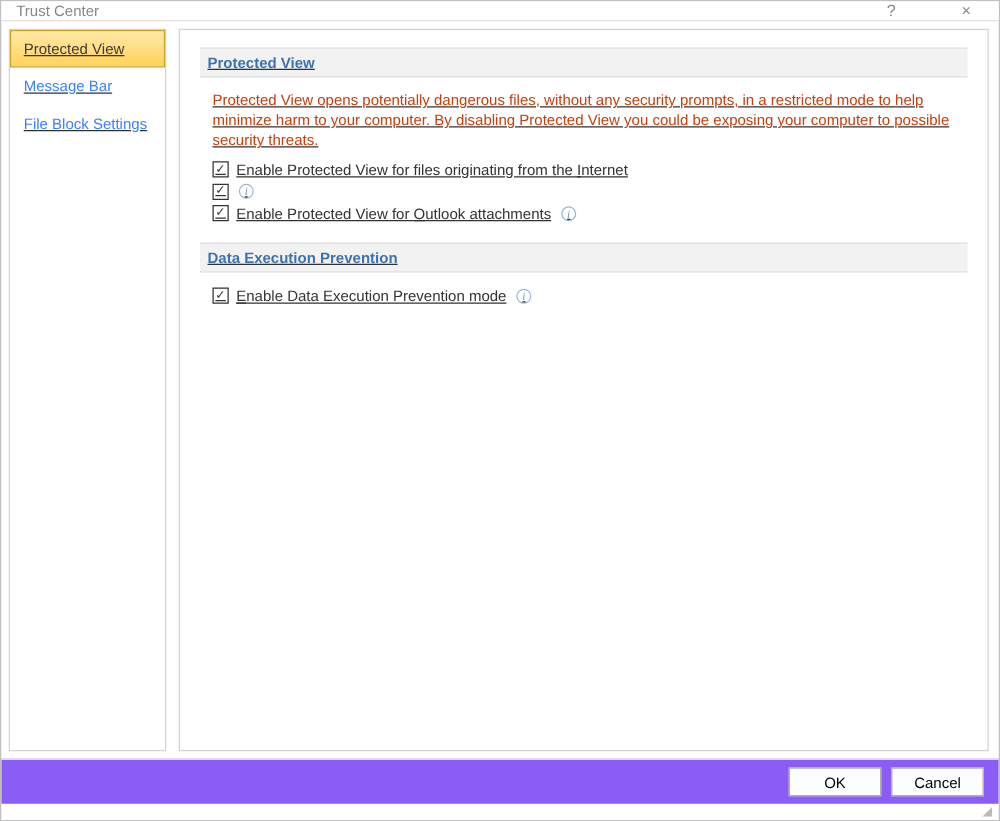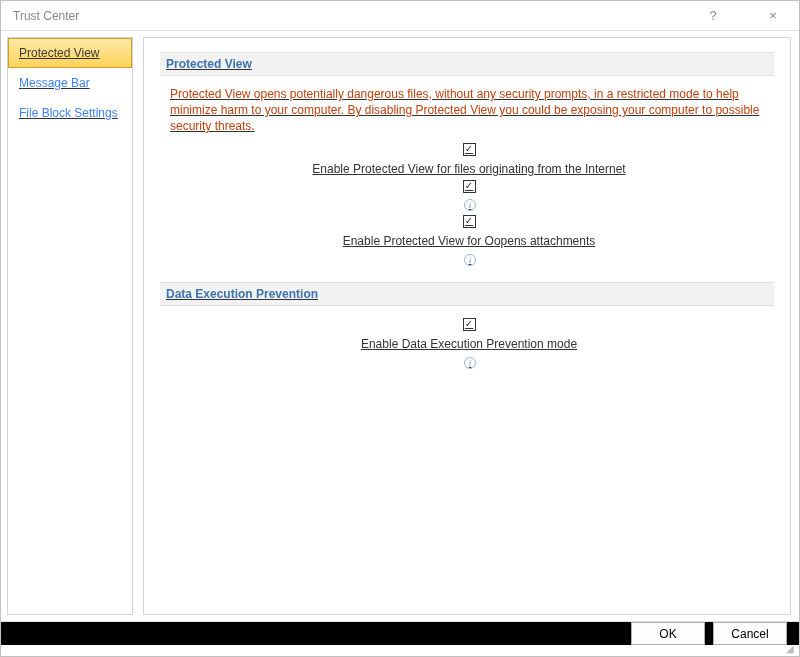--- a/index.html
+++ b/index.html
@@ -7,21 +7,21 @@
       font-family: "Segoe UI", Tahoma, sans-serif;
       font-size: 12px;
       background: #ffffff;
       color: #333;
       width: 800px;
       height: 657px;
       overflow: hidden;
       border: 1px solid #c0c0c0;
     }
     .titlebar {
-      height: 30px;
+      height: 16px;
       display: flex;
       align-items: center;
       padding: 0 6px 0 12px;
       border-bottom: 1px solid #e0e0e0;
       background: #ffffff;
       color: #888;
       gap: 20px;
     }
     .titlebar .title { flex: 1; font-size: 12px; }
     .titlebar .tbtn {
@@ -82,21 +82,20 @@
     .desc {
       margin-bottom: 6px;
       line-height: 1.35;
       color: #c2410c;
     }
     .chk-row {
       display: flex;
       align-items: center;
       gap: 6px;
       padding: 2px 0;
-      flex-direction: column;
     }
     .chk {
       width: 13px;
       height: 13px;
       border: 1px solid #333;
       display: inline-flex;
       align-items: center;
       justify-content: center;
       font-size: 10px;
       line-height: 1;
@@ -113,28 +112,28 @@
       font-size: 9px;
       display: inline-flex;
       align-items: center;
       justify-content: center;
       font-style: italic;
       font-family: Georgia, serif;
       margin-left: 2px;
     }
     .u { text-decoration: underline; }
     .footer {
-      height: 24px;
+      height: 36px;
       display: flex;
       align-items: center;
       justify-content: flex-end;
       gap: 8px;
       padding: 0 12px;
       border-top: 1px solid #e0e0e0;
-      background: #000000;
+      background: #8b5cf6;
     }
     .btn {
       min-width: 74px;
       height: 23px;
       border: 1px solid #adadad;
       background: #fdfdfd;
       cursor: pointer;
       font-size: 12px;
       font-family: inherit;
       padding: 0 14px;
@@ -179,21 +178,21 @@
       </div>
 
       <div class="chk-row">
         <span class="chk checked"></span>
         <span class="info-icon">i</span>
       </div>
 
       <div class="chk-row">
         <span class="chk checked"></span>
         <span>
-          <span>Enable Protected View for </span><span class="u">O</span><span>opens attachments</span>
+          <span>Enable Protected View for </span><span class="u">O</span><span>utlook attachments</span>
         </span>
         <span class="info-icon">i</span>
       </div>
     </div>
 
     <div class="section-header">Data Execution Prevention</div>
     <div class="section-body">
       <div class="chk-row">
         <span class="chk checked"></span>
         <span>

